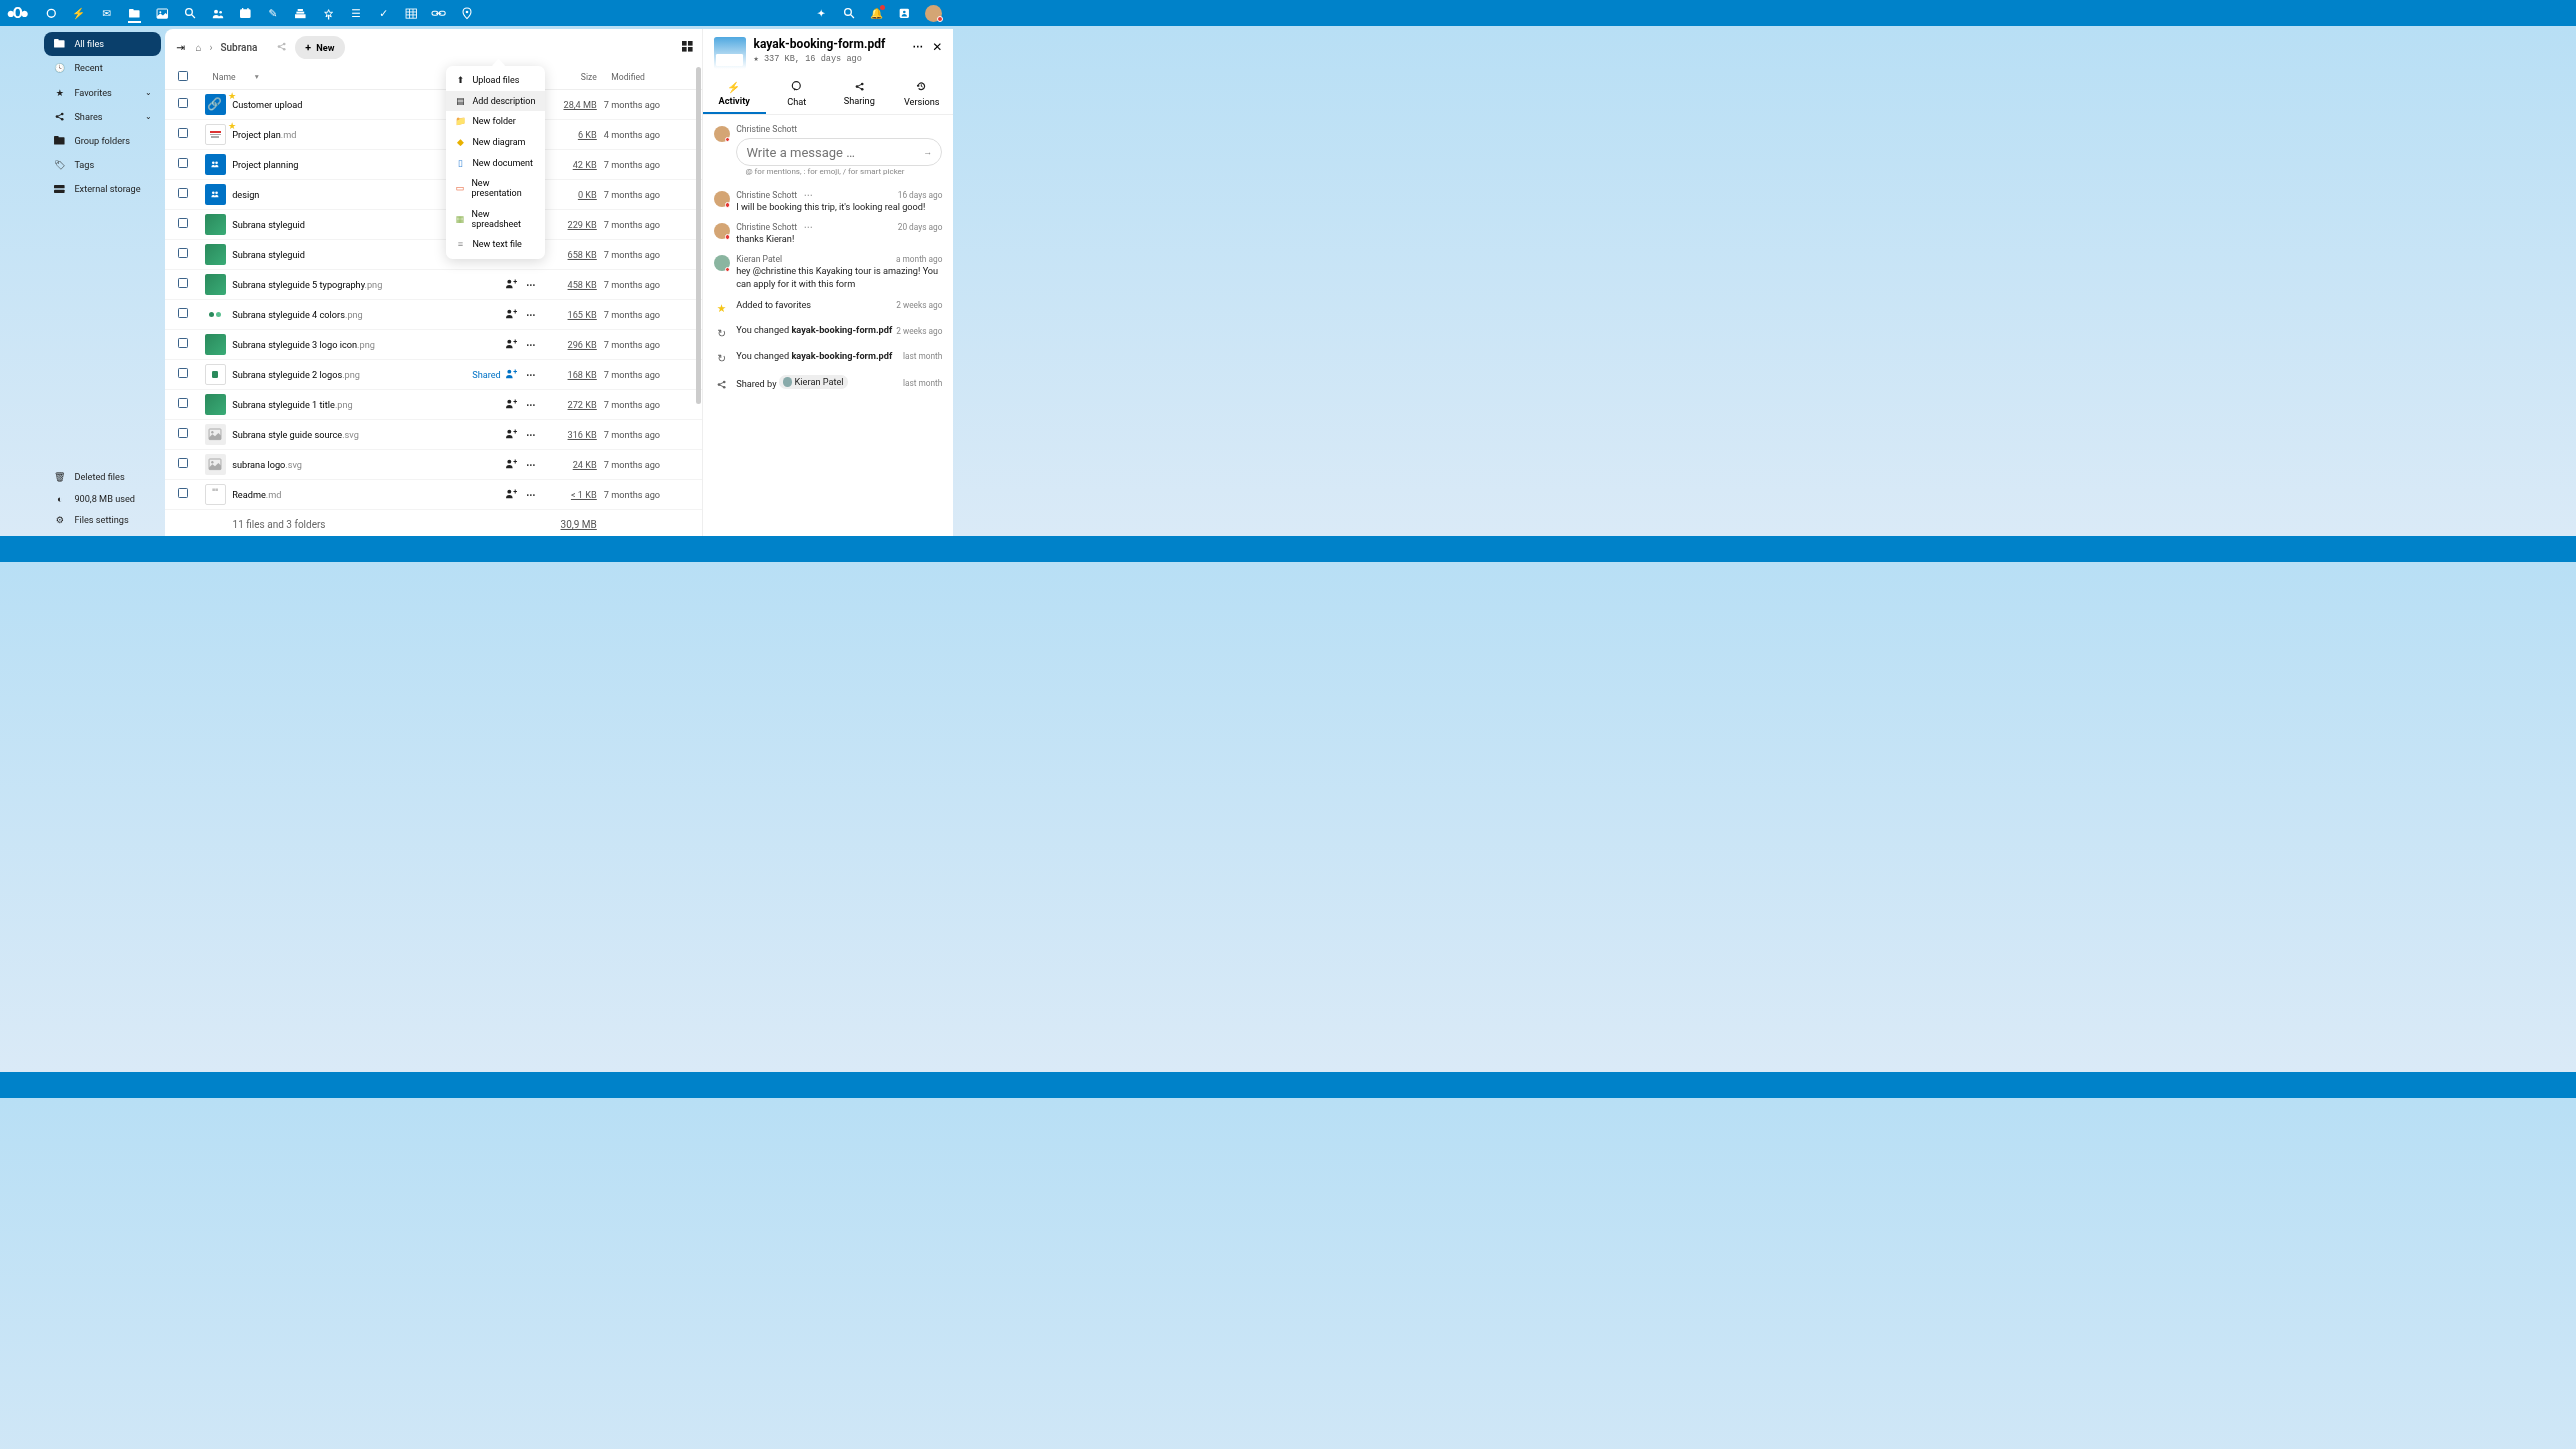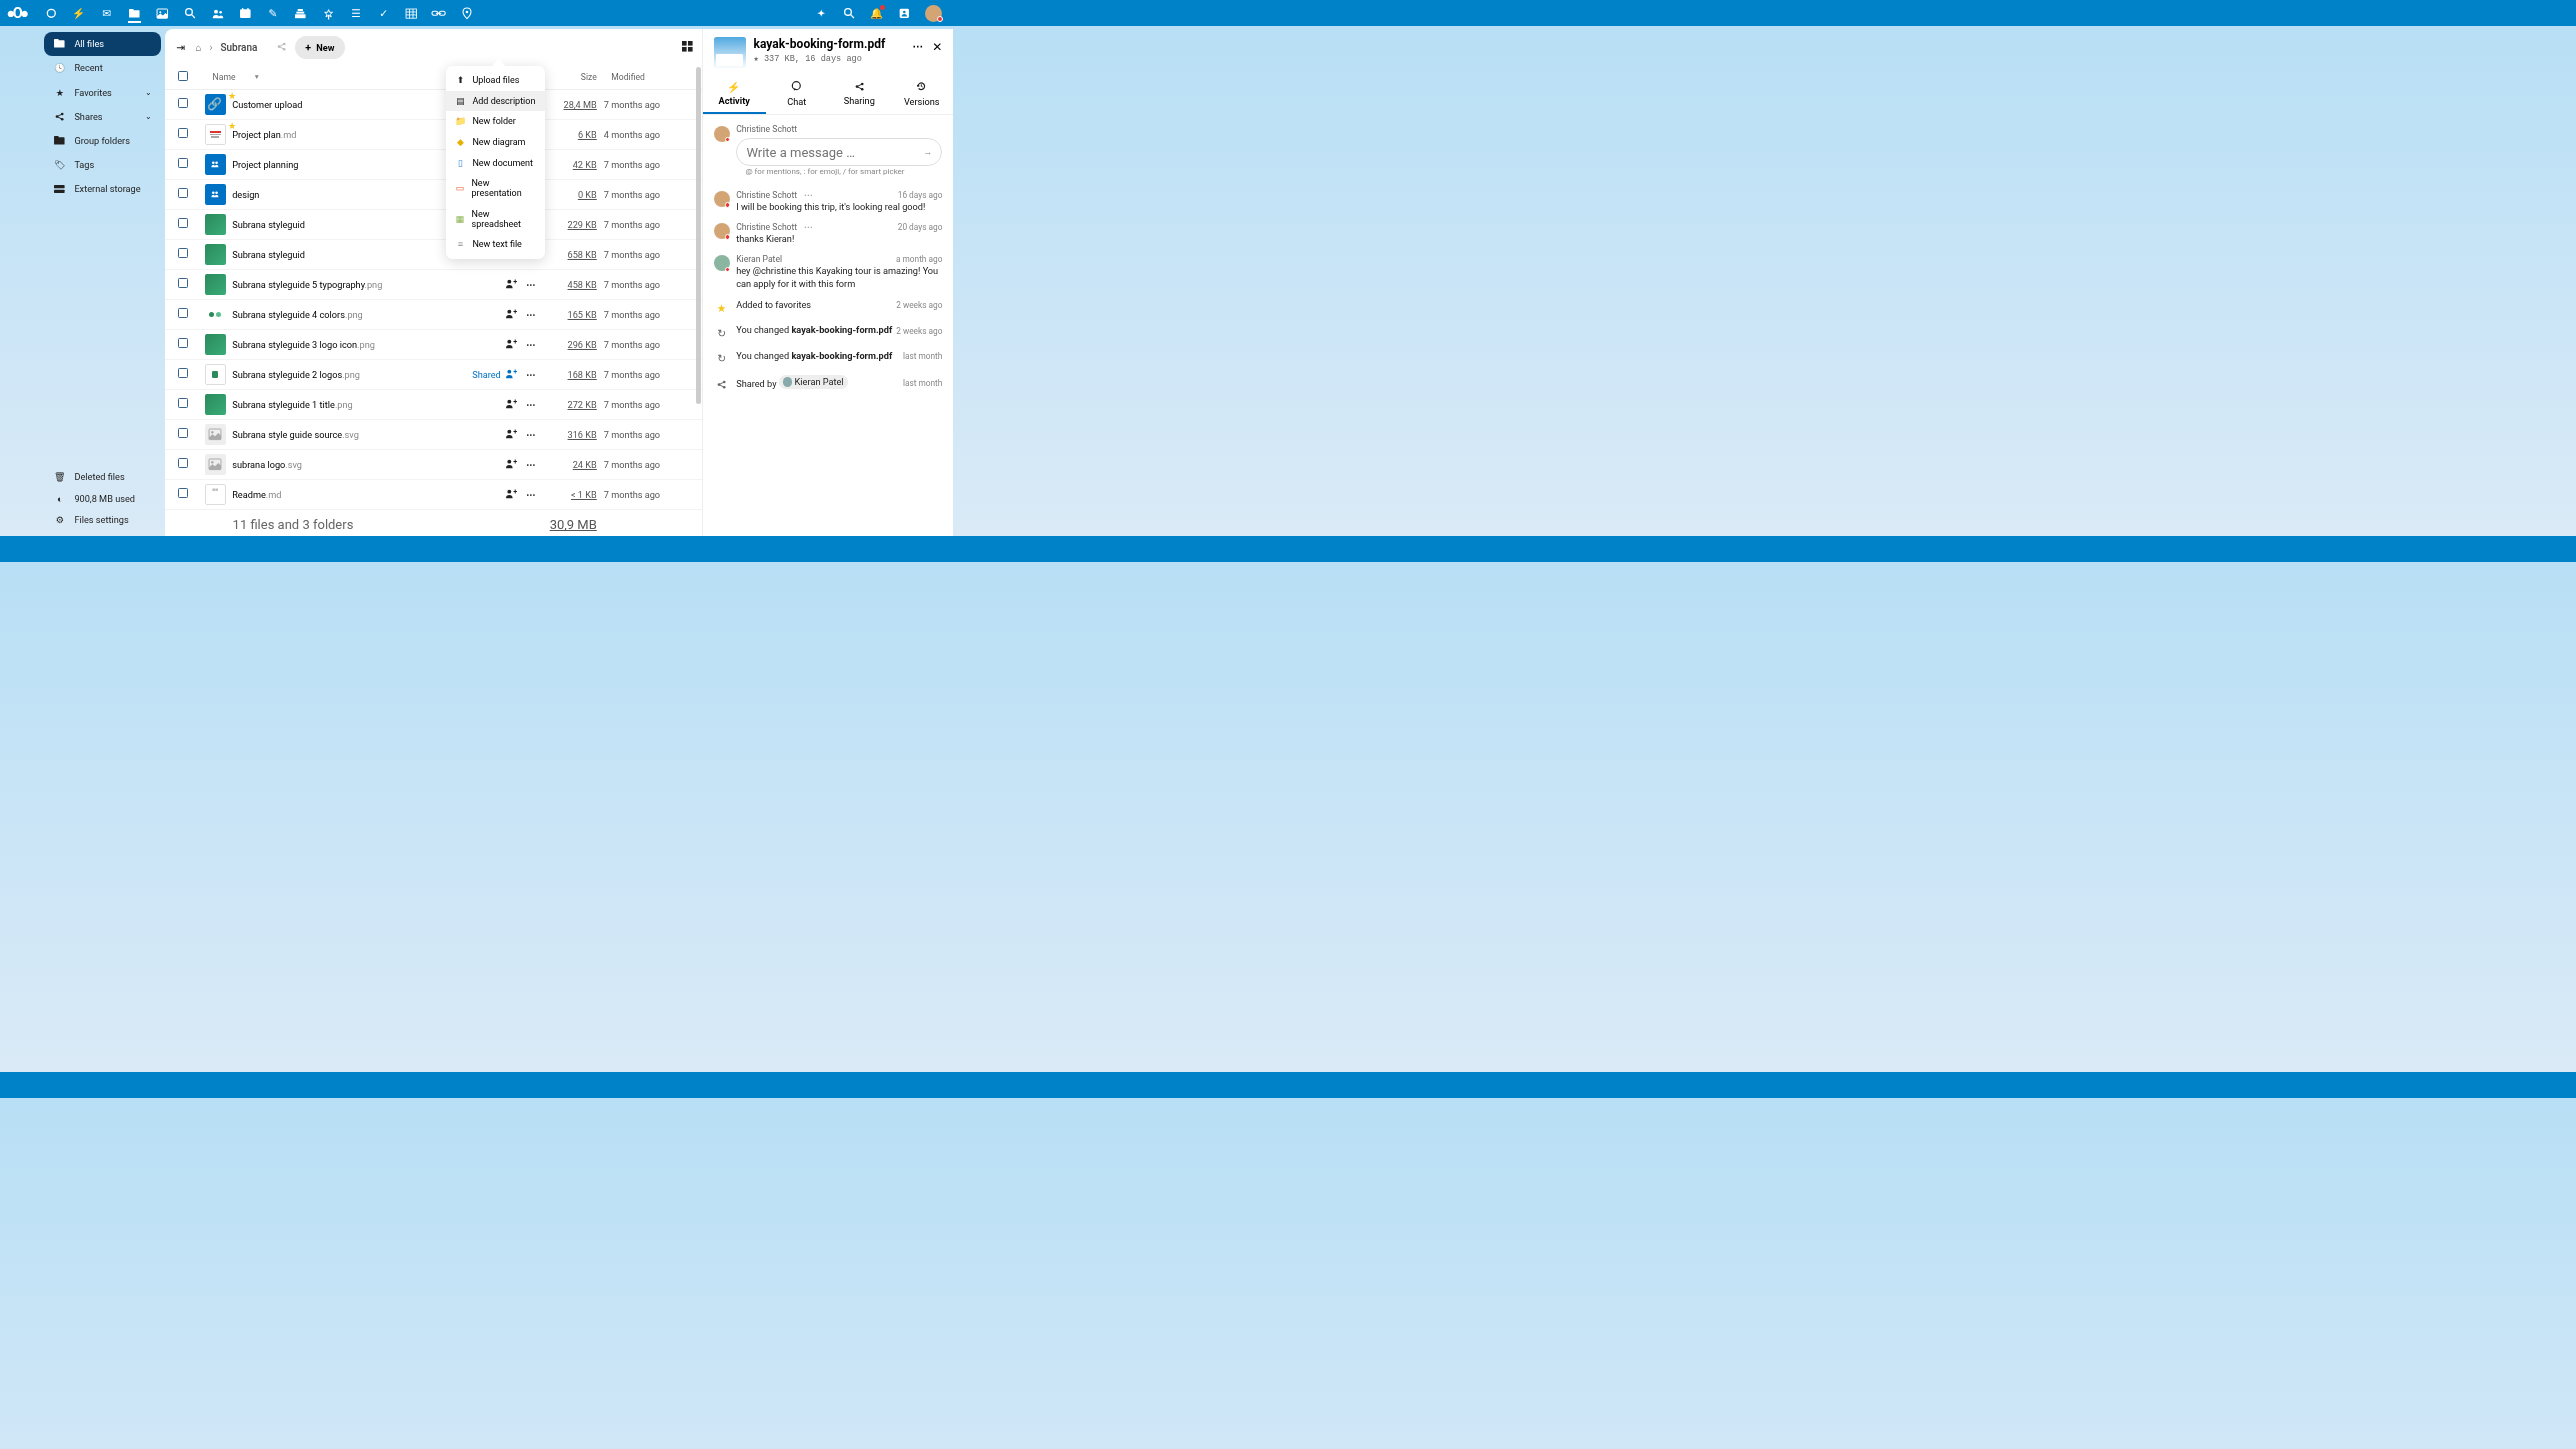--- a/index.html
+++ b/index.html
@@ -42,21 +42,21 @@
 .file-thumb { width: 21px; height: 21px; margin-right: 6.6px; border-radius: 2px; display: flex; align-items: center; justify-content: center; font-size: 12px; position: relative; flex-shrink: 0; }
 .star-corner { position: absolute; top: -4px; right: -4px; color: #f5c518; font-size: 9.2px; }
 .fname { flex: 1; overflow: hidden; white-space: nowrap; text-overflow: ellipsis; }
 .fname .ext { color: #888; }
 .fshare { width: 46px; text-align: right; }
 .fplus { width: 20px; text-align: center; color: #222; cursor: pointer; }
 .fdots { width: 20px; text-align: center; color: #222; cursor: pointer; font-weight: bold; }
 .fsize { width: 56px; text-align: right; color: #555; text-decoration: underline; }
 .fmod { width: 92px; text-align: left; padding-left: 7px; color: #555; }
 .shared-tag { color: #0072c5; font-size: 9.2px; }
-.summary-row { display: flex; align-items: center; padding: 0 13.2px; height: 30px; font-size: 13px; color: #666; }
+.summary-row { display: flex; align-items: center; padding: 0 13.2px; height: 30px; font-size: 10px; color: #666; }
 
 .new-menu { position: absolute; top: 37px; left: 281px; background: white; border-radius: 6.6px; box-shadow: 0 2.6px 13.2px rgba(0,0,0,0.15); padding: 4px 0; width: 99px; z-index: 100; }
 .new-menu::before { content: ''; position: absolute; top: -4.6px; left: 48px; width: 9.2px; height: 9.2px; background: white; transform: rotate(45deg); }
 .new-menu-item { display: flex; align-items: center; padding: 5.3px 9.2px; cursor: pointer; font-size: 9px; gap: 6.6px; position: relative; }
 .new-menu-item:hover, .new-menu-item.hover { background: #f0f0f0; }
 .nm-icon { width: 10.6px; display: flex; align-items: center; justify-content: center; }
 
 .details { width: 251px; border-left: 0.7px solid #eee; display: flex; flex-direction: column; }
 .details-head { padding: 8px 10.6px 5.3px; display: flex; gap: 8px; }
 .preview-thumb { width: 32px; height: 32px; background: linear-gradient(180deg, #4fa8e0, #fff); border-radius: 2.6px; flex-shrink: 0; position: relative; }

